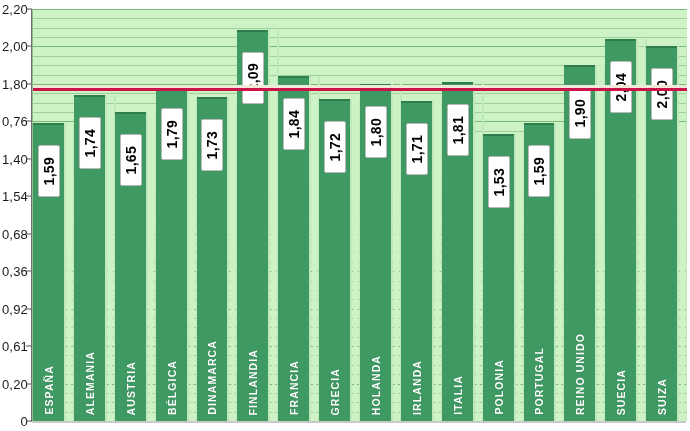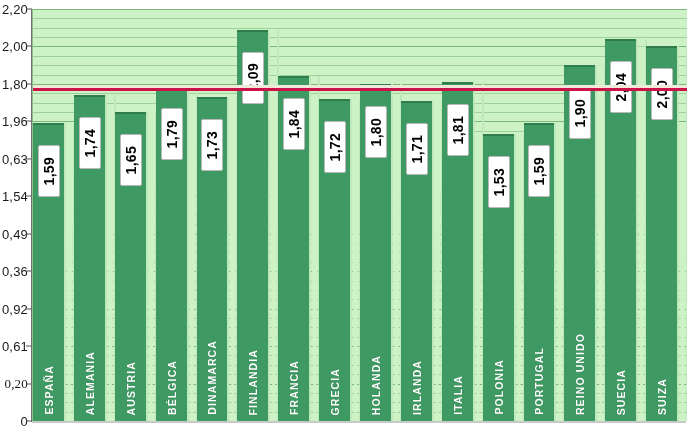--- a/index.html
+++ b/index.html
@@ -154,35 +154,35 @@
 
 <div id="chart-root">
 
   <div id="y-axis">
       <div class="ytick" style="top: 9px;">2,20</div>
       <div class="ytick-mark" style="top: 9px;"></div>
       <div class="ytick" style="top: 46.4545px;">2,00</div>
       <div class="ytick-mark" style="top: 46.4545px;"></div>
       <div class="ytick" style="top: 83.9091px;">1,80</div>
       <div class="ytick-mark" style="top: 83.9091px;"></div>
-      <div class="ytick" style="top: 121.364px;">1,96</div>
+      <div class="ytick" style="top: 121.364px;">0,76</div>
       <div class="ytick-mark" style="top: 121.364px;"></div>
-      <div class="ytick" style="top: 158.818px;">0,63</div>
+      <div class="ytick" style="top: 158.818px;">1,40</div>
       <div class="ytick-mark" style="top: 158.818px;"></div>
       <div class="ytick" style="top: 196.273px;">1,54</div>
       <div class="ytick-mark" style="top: 196.273px;"></div>
-      <div class="ytick" style="top: 233.727px;">0,49</div>
+      <div class="ytick" style="top: 233.727px;">0,68</div>
       <div class="ytick-mark" style="top: 233.727px;"></div>
       <div class="ytick" style="top: 271.182px;">0,36</div>
       <div class="ytick-mark" style="top: 271.182px;"></div>
       <div class="ytick" style="top: 308.636px;">0,92</div>
       <div class="ytick-mark" style="top: 308.636px;"></div>
       <div class="ytick" style="top: 346.091px;">0,61</div>
       <div class="ytick-mark" style="top: 346.091px;"></div>
-      <div class="ytick" style="top: 383.545px; font-family: Liberation Serif, serif;">0,20</div>
+      <div class="ytick" style="top: 383.545px;">0,20</div>
       <div class="ytick-mark" style="top: 383.545px;"></div>
       <div class="ytick" style="top: 421px;">0</div>
       <div class="ytick-mark" style="top: 421px;"></div>
     </div>
   <div id="axis-spine"></div>
 
   <div id="plot">
     <div id="gridlines">
         <div class="gridline" style="top: 402.636px;"></div>
         <div class="gridline" style="top: 393.273px;"></div>

